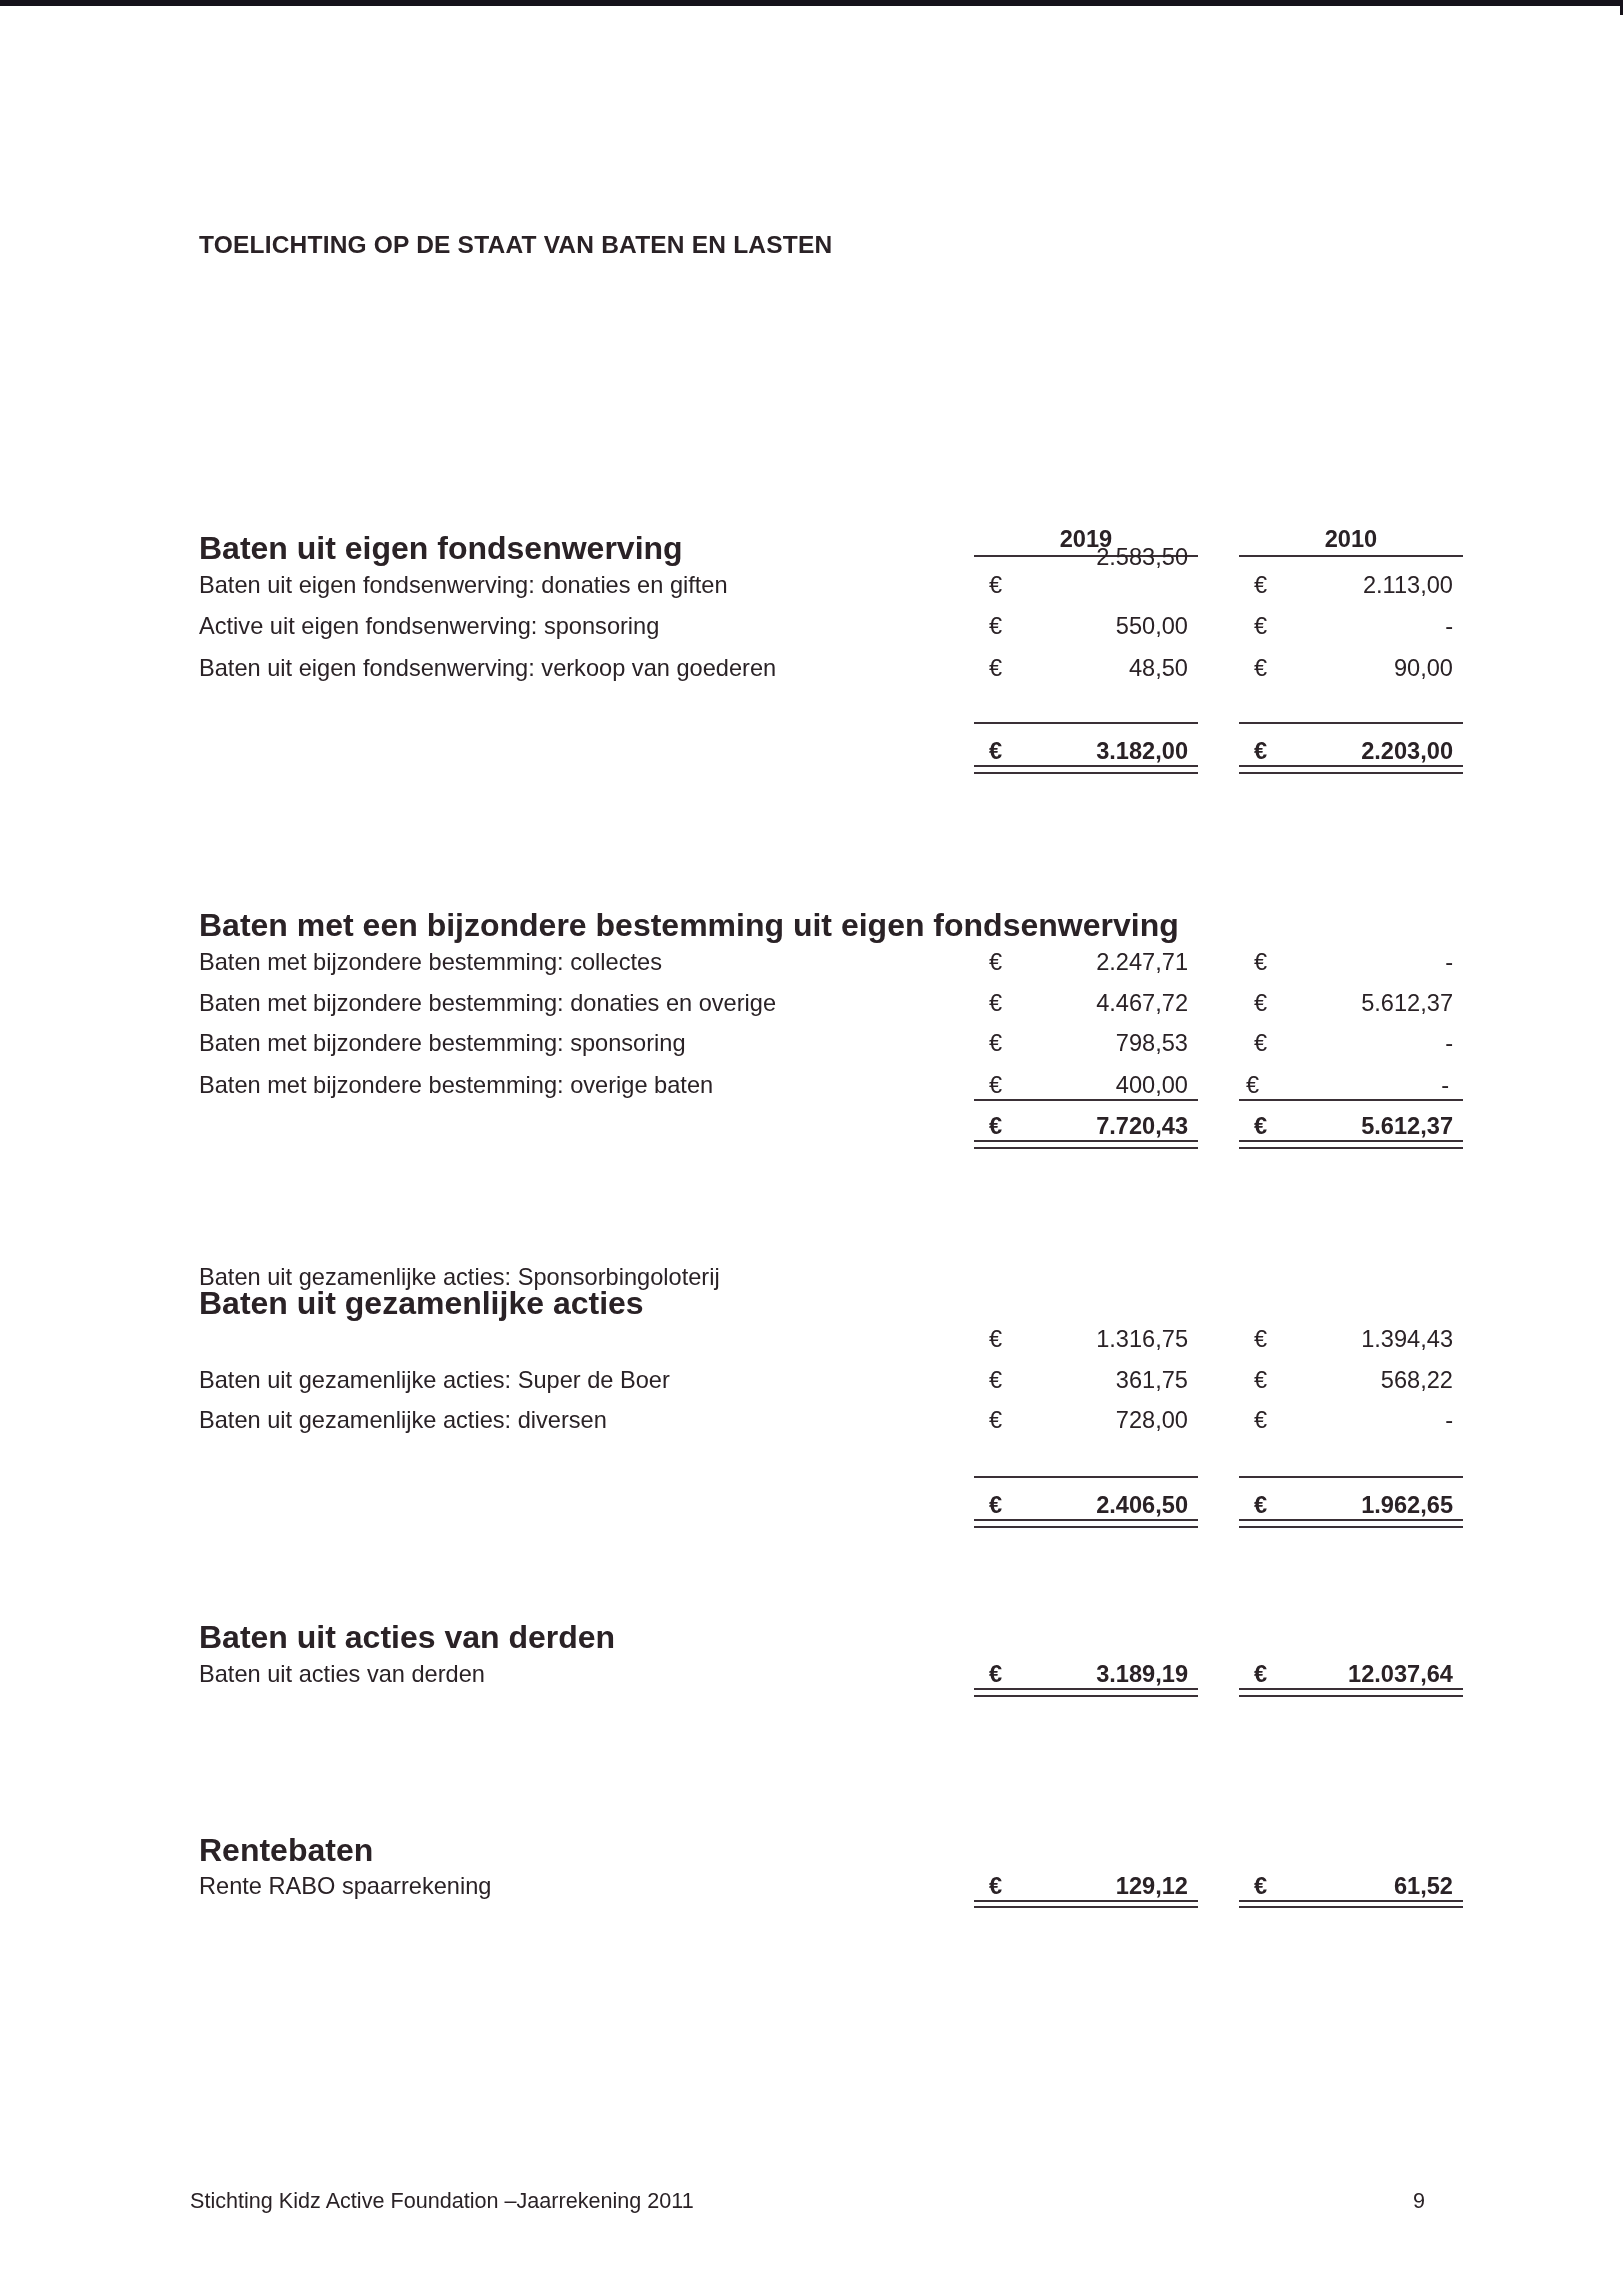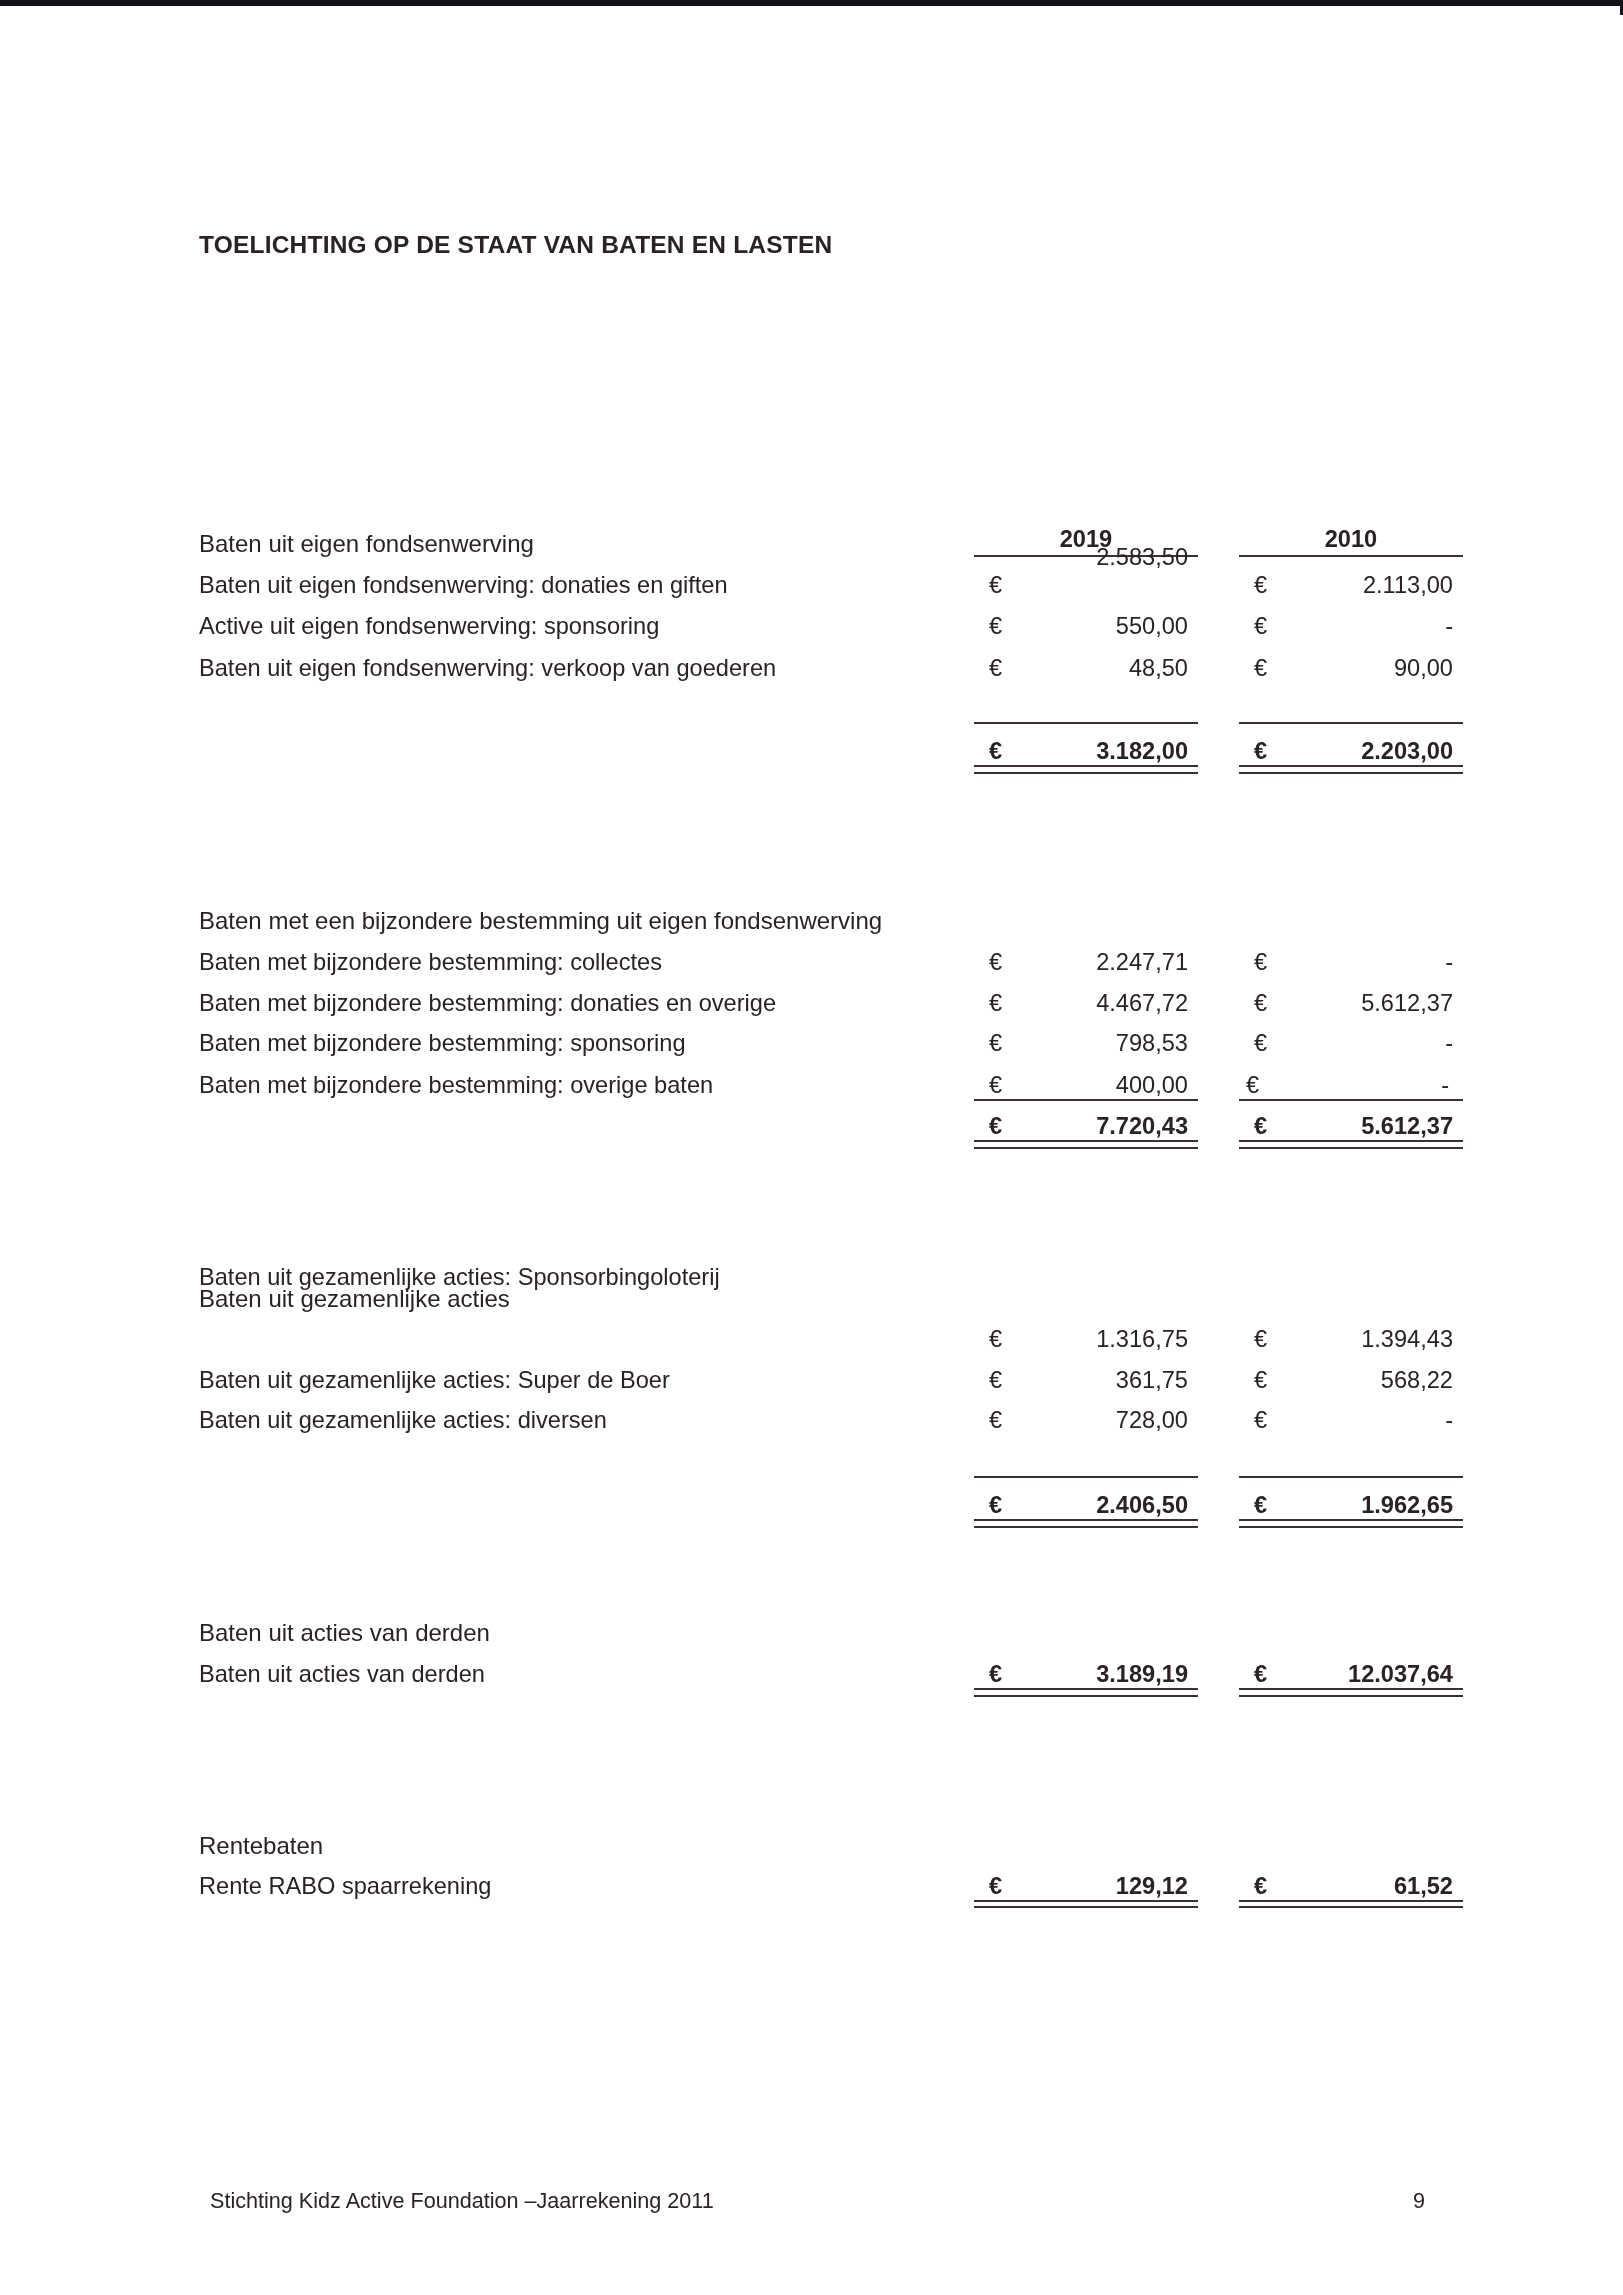--- a/index.html
+++ b/index.html
@@ -5,36 +5,36 @@
   html, body { margin: 0; padding: 0; }
   body {
     width: 1623px; height: 2295px; position: relative; overflow: hidden;
     background: #ffffff; color: #2a2226;
     font-family: "Liberation Sans", sans-serif;
   }
   .topbar { position: absolute; left: 0; top: 0; width: 1623px; height: 5.9px; background: #15121a; }
   .topbar-right { position: absolute; right: 0; top: 0; width: 2.9px; height: 14.7px; background: #15121a; }
   .abs { position: absolute; white-space: nowrap; }
   .title { left: 199px; top: 231px; font-size: 24.5px; font-weight: bold; letter-spacing: 0.2px; }
-  .sec-header { left: 199px; font-size: 24px; font-weight: normal; }
+  .sec-header { left: 199px; font-size: 32px; font-weight: bold; }
   .label { left: 199px; font-size: 23.6px; }
   .euro { font-size: 23.6px; }
   .c1e { left: 989px; }
   .c2e { left: 1254px; }
   .val { font-size: 23.6px; text-align: right; width: 186px; }
   .c1v { left: 1002px; }
   .c2v { left: 1267px; }
   .bold { font-weight: bold; }
   .year { font-size: 23.6px; font-weight: bold; text-align: center; width: 224px; }
   .y1 { left: 974px; }
   .y2 { left: 1239px; }
   .line { position: absolute; height: 2px; background: #3a3036; }
   .l1 { left: 974px; width: 224px; }
   .l2 { left: 1239px; width: 224px; }
-  .footer { left: 190px; top: 2188px; font-size: 21.6px; margin-left: 20px; }
+  .footer { left: 190px; top: 2188px; font-size: 21.6px; }
   .pagenum { left: 1413px; top: 2188px; font-size: 21.6px; }
 </style>
 </head>
 <body>
 
 <div class="topbar"></div>
 <div class="topbar-right"></div>
 
 <div class="abs title">TOELICHTING OP DE STAAT VAN BATEN EN LASTEN</div>
 

